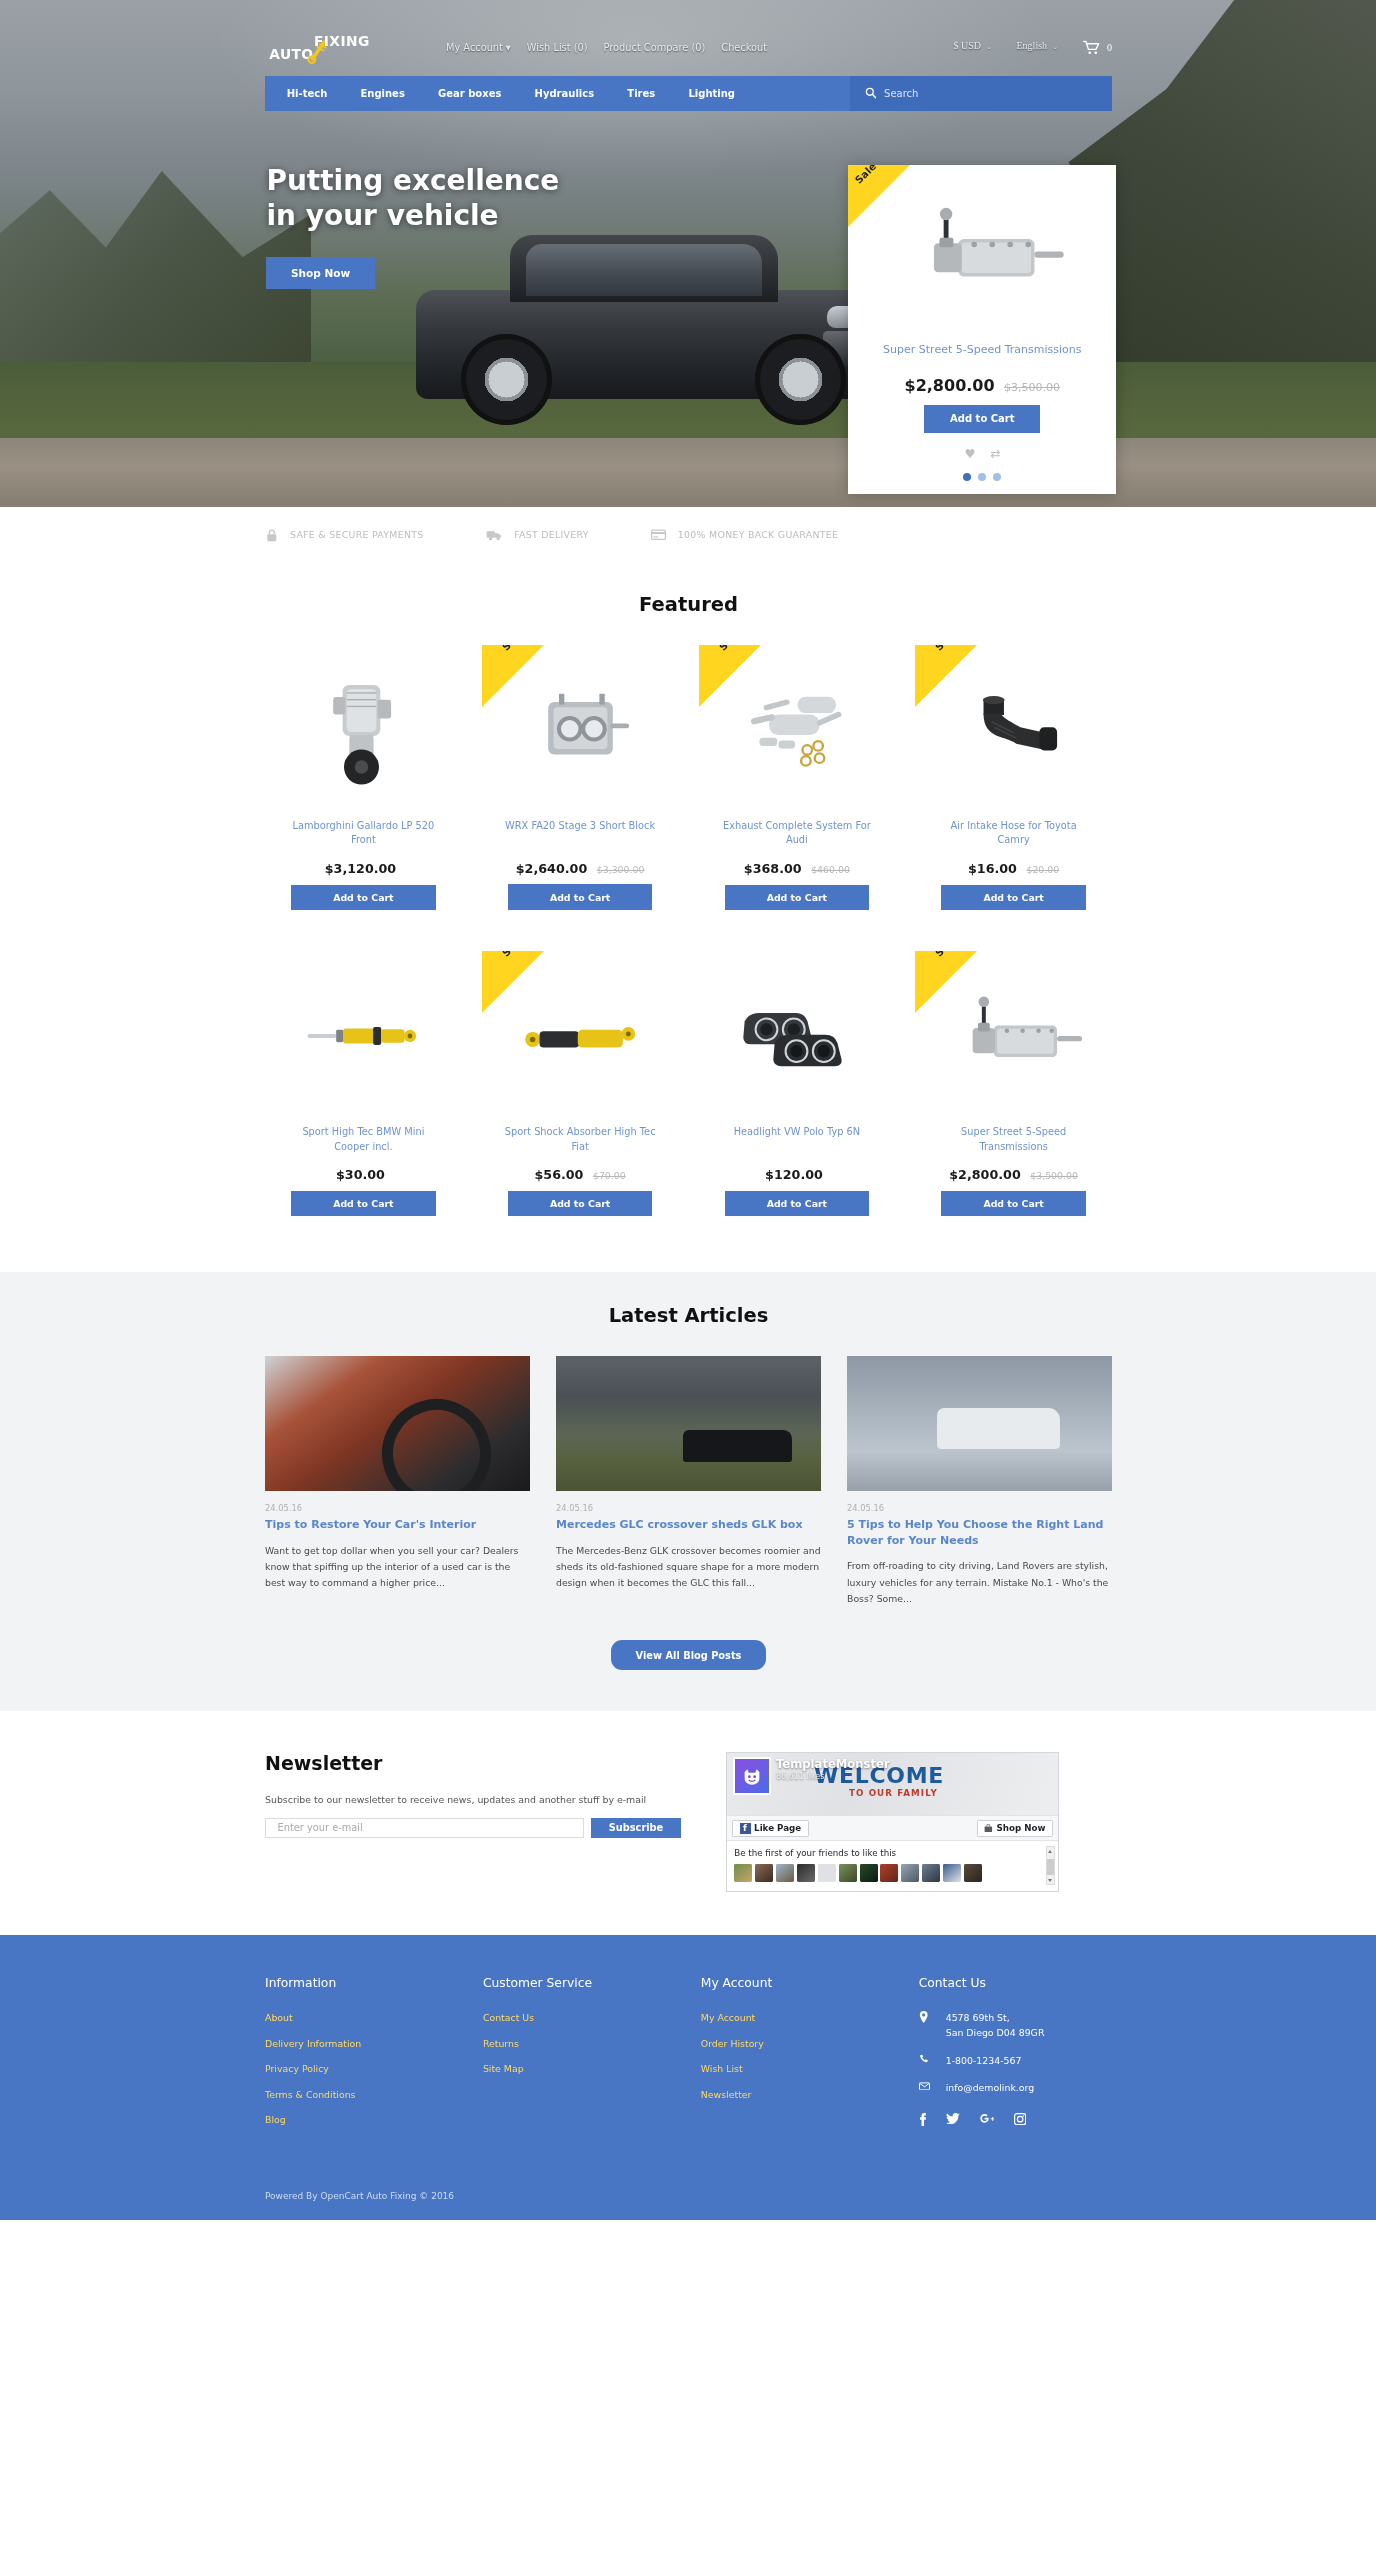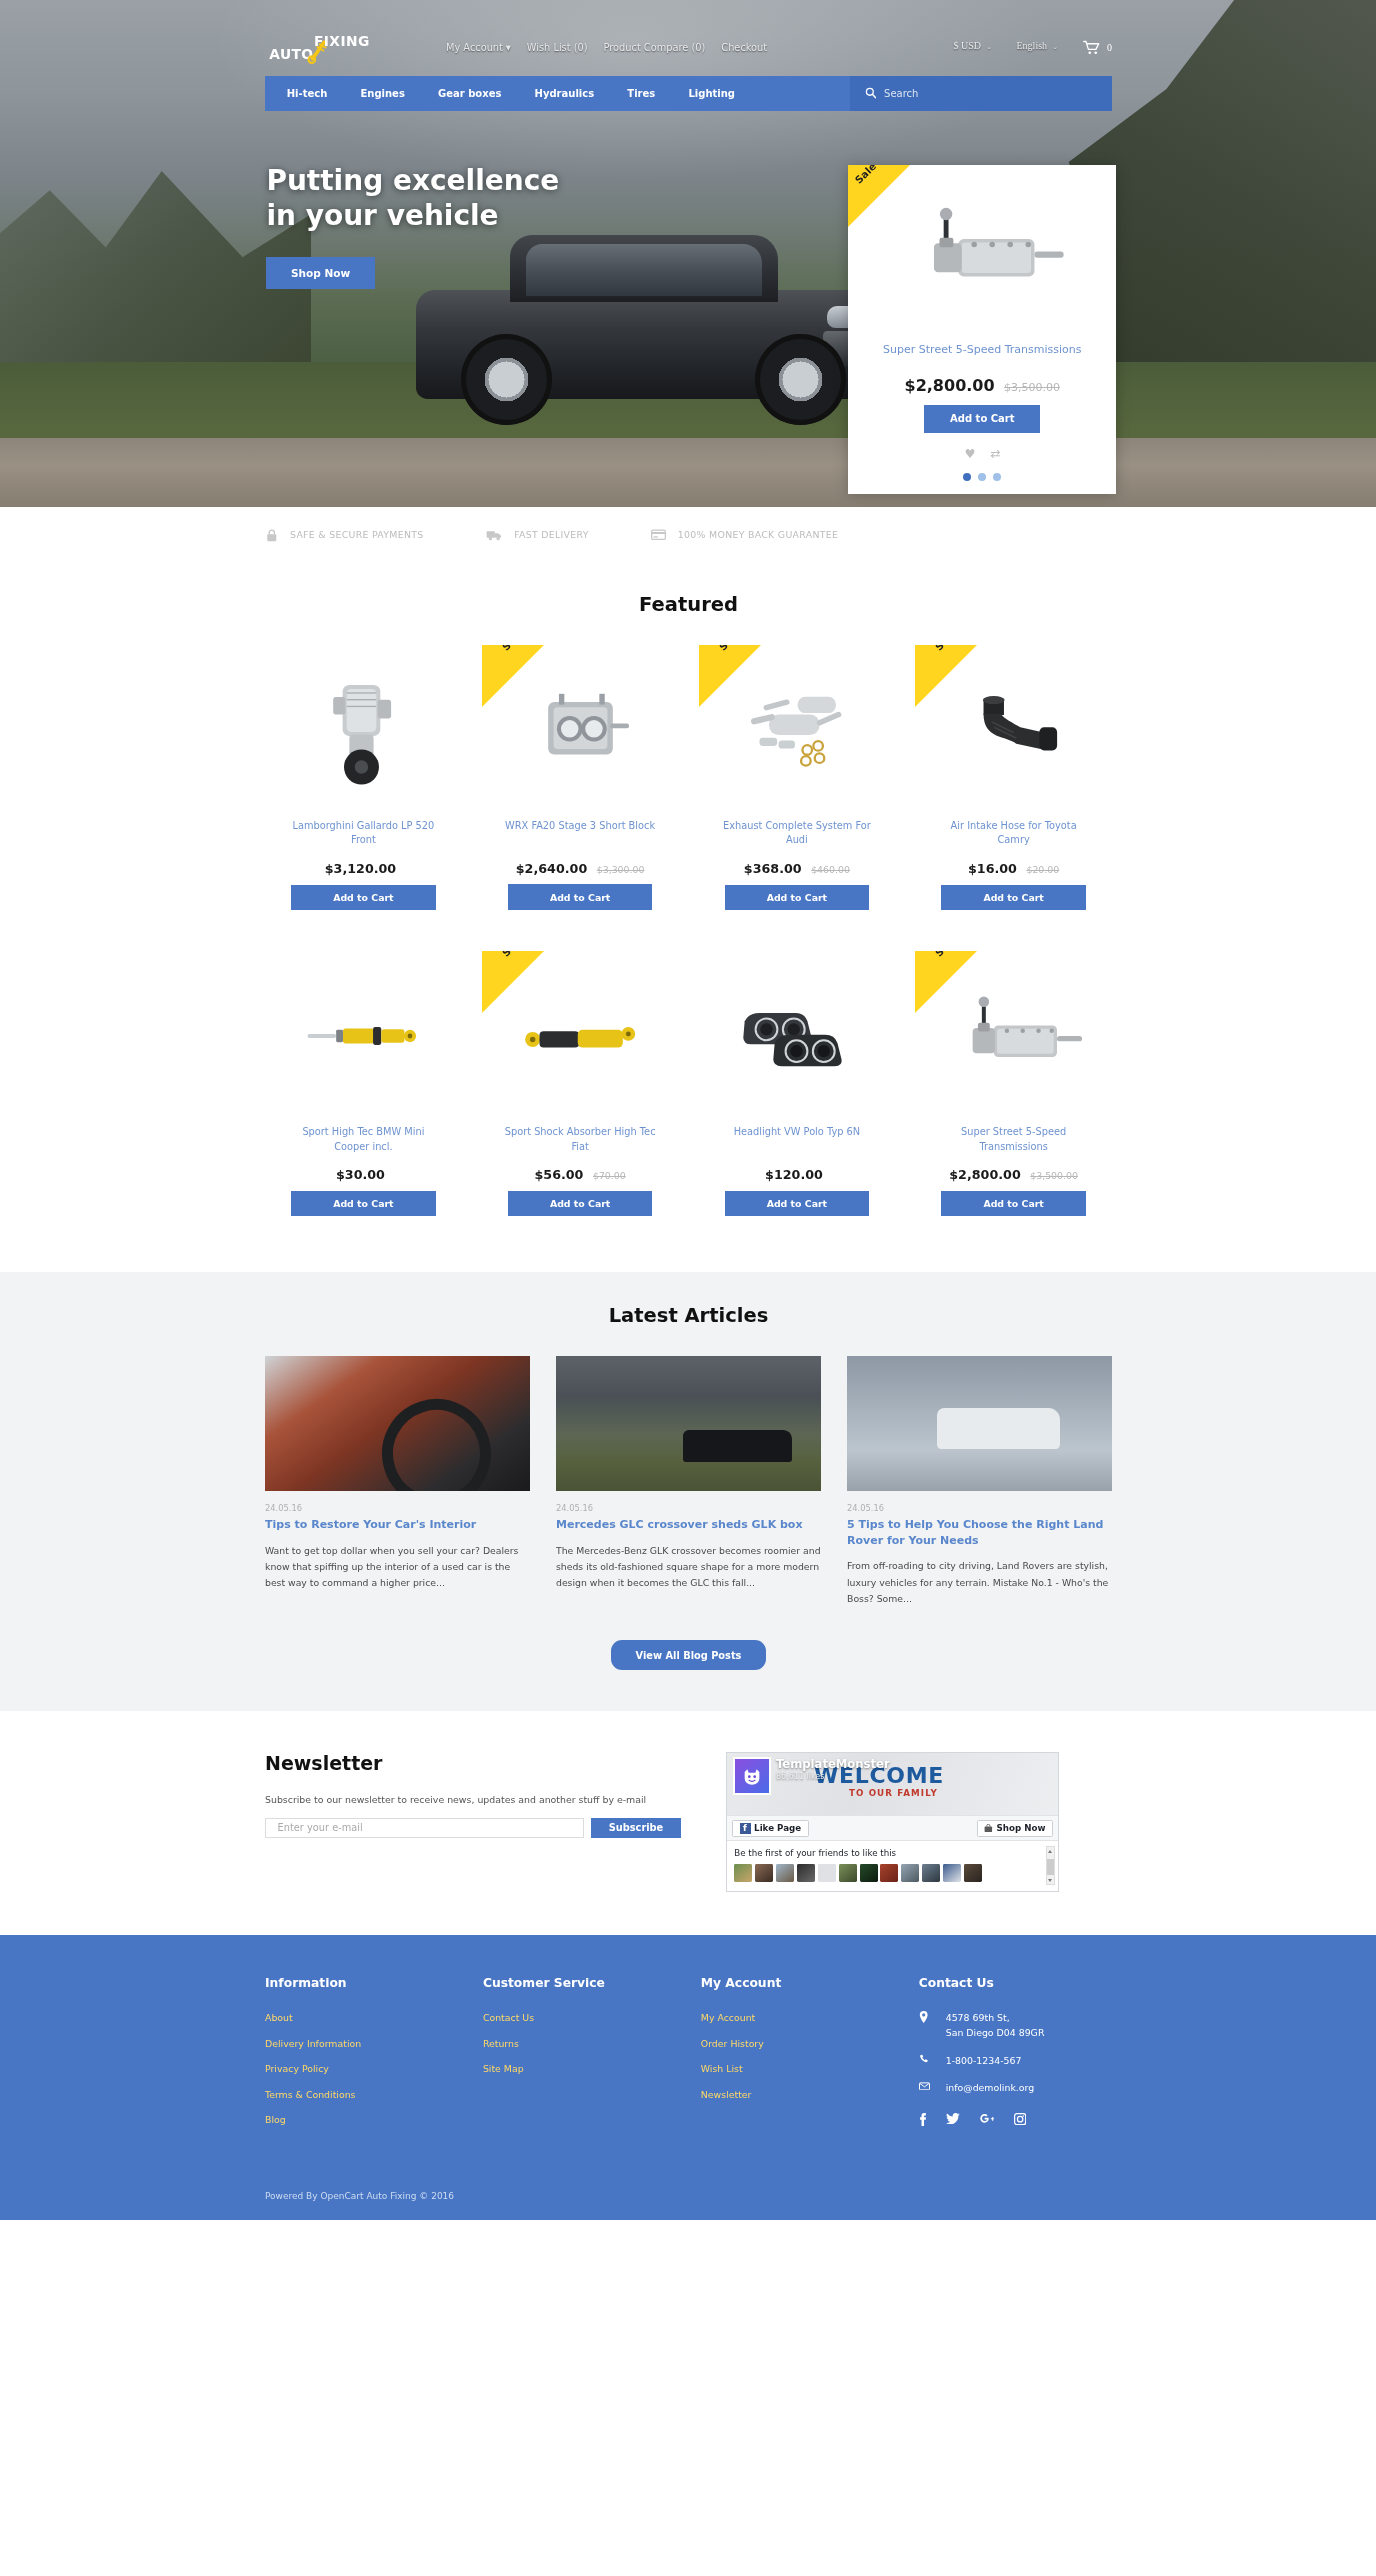--- a/index.html
+++ b/index.html
@@ -307,21 +307,21 @@
     content:""; position:absolute; left:1.4px; width:0; height:0;
     border-left:2.9px solid transparent; border-right:2.9px solid transparent;
   }
   .fb-scroll::before { top:2.2px; border-bottom:3.6px solid #777; }
   .fb-scroll::after { bottom:2.2px; border-top:3.6px solid #777; }
   .fb-thumb-bar { position:absolute; left:0.7px; top:11.6px; width:6.5px; height:16px; background:#ccc; }
 
   
   .footer { background:#4876c4; padding:41px 0 0; }
   .foot-grid { display:grid; grid-template-columns:repeat(4,1fr); gap:0 24.6px; }
-  .foot-h { color:#fff; font-size:12.3px; font-weight:bold; margin-bottom:20px; }
+  .foot-h { color:#fff; font-size:12.3px; font-weight:normal; margin-bottom:20px; }
   .foot-grid ul { list-style:none; }
   .foot-grid li { margin-bottom:11.6px; }
   .foot-grid a { color:#ffd966; font-size:9.4px; text-decoration:none; }
   .contact-line { display:flex; gap:16px; margin-bottom:12.3px; color:#fff; font-size:9.4px; line-height:1.62; }
   .contact-line .ci { width:11px; flex:none; display:flex; justify-content:center; padding-top:1.4px; }
   .socials { display:flex; gap:20px; margin-top:17.4px; }
   .socials span { color:#fff; font-size:12.3px; cursor:pointer; }
   .copy {
     margin-top:39px; padding:14.5px 0 19px;
     color:#cddcf2; font-size:9px;

